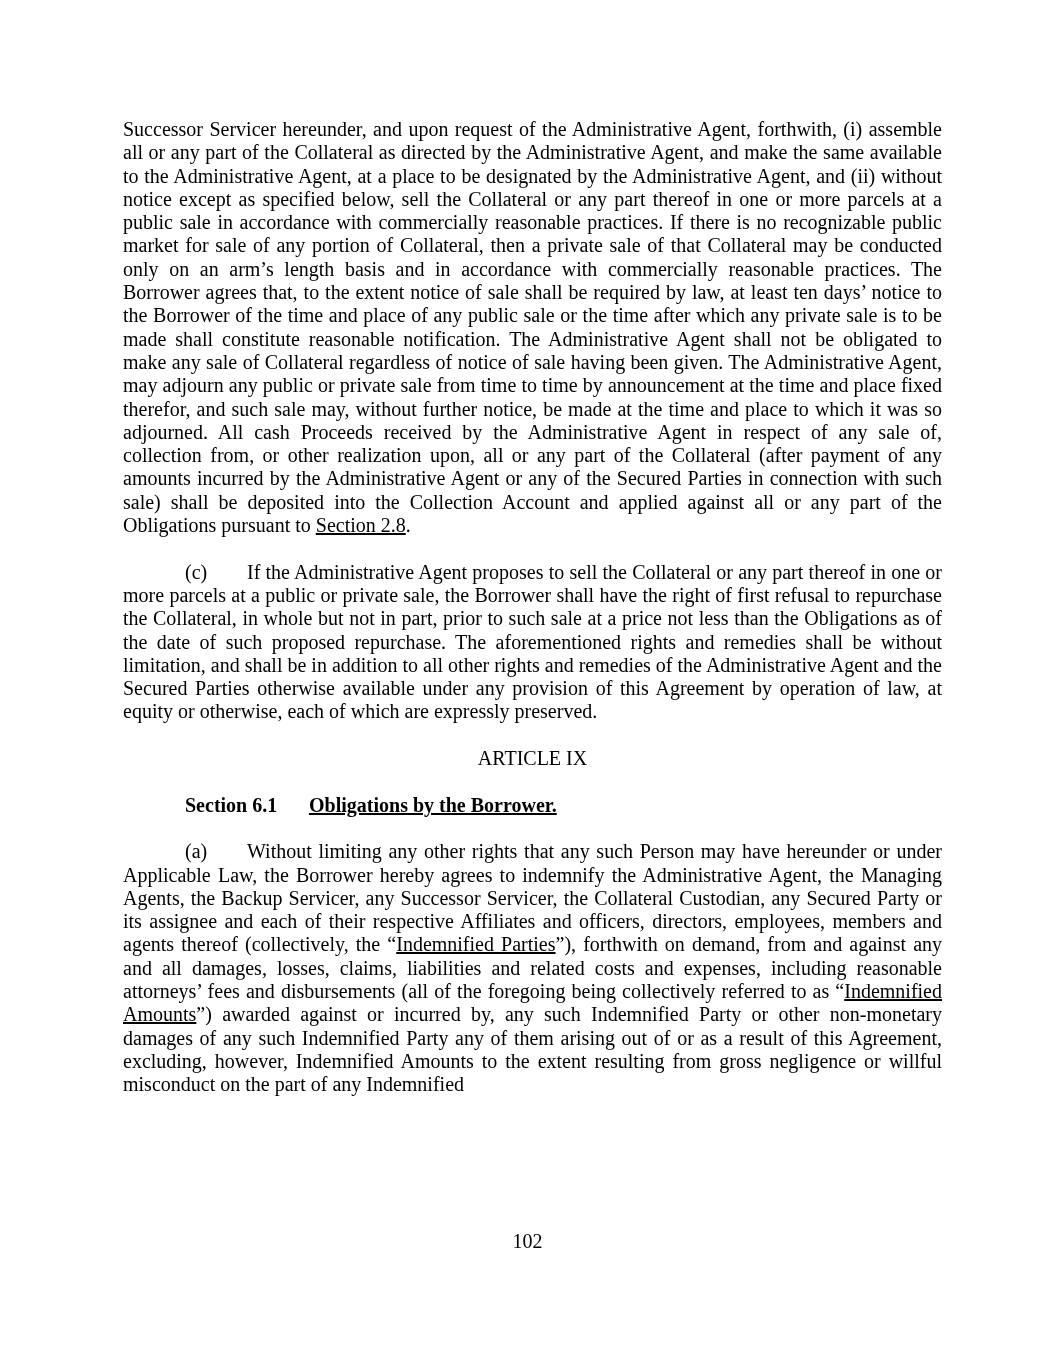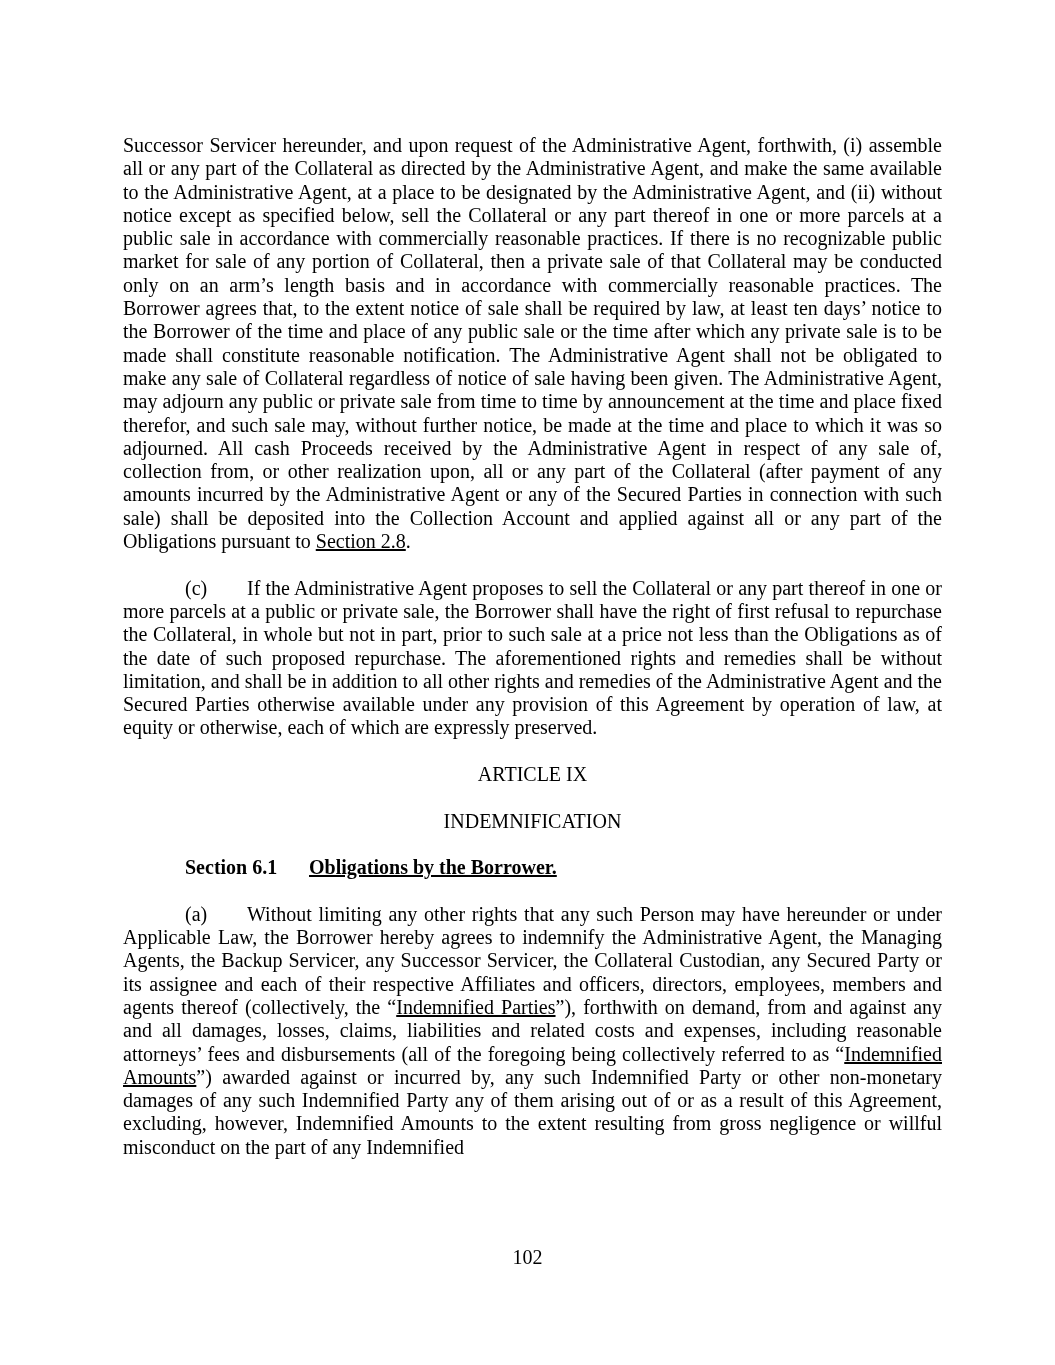--- a/index.html
+++ b/index.html
@@ -10,21 +10,20 @@
     position: relative;
     overflow: hidden;
     font-family: "Liberation Serif", "DejaVu Serif", serif;
     color: #000000;
   }
   .page {
     position: absolute;
     inset: 0;
     padding: 118px 113px 0 123px;
     background: #ffffff;
-    margin-top: 16px;
   }
   .para {
     font-size: 20px;
     line-height: 23.3px;
     text-align: justify;
     margin-bottom: 23.3px;
   }
   .para.indent { text-indent: 62px; }
   .label {
     display: inline-block;
@@ -56,21 +55,20 @@
 
 <div class="page">
   <main>
 
     <p class="para"><span>Successor Servicer hereunder, and upon request of the Administrative Agent, forthwith, (i) assemble all or any part of the Collateral as directed by the Administrative Agent, and make the same available to the Administrative Agent, at a place to be designated by the Administrative Agent, and (ii) without notice except as specified below, sell the Collateral or any part thereof in one or more parcels at a public sale in accordance with commercially reasonable practices.  If there is no recognizable public market for sale of any portion of Collateral, then a private sale of that Collateral may be conducted only on an arm’s length basis and in accordance with commercially reasonable practices.  The Borrower agrees that, to the extent notice of sale shall be required by law, at least ten days’ notice to the Borrower of the time and place of any public sale or the time after which any private sale is to be made shall constitute reasonable notification.  The Administrative Agent shall not be obligated to make any sale of Collateral regardless of notice of sale having been given.  The Administrative Agent, may adjourn any public or private sale from time to time by announcement at the time and place fixed therefor, and such sale may, without further notice, be made at the time and place to which it was so adjourned.  All cash Proceeds received by the Administrative Agent in respect of any sale of, collection from, or other realization upon, all or any part of the Collateral (after payment of any amounts incurred by the Administrative Agent or any of the Secured Parties in connection with such sale) shall be deposited into the Collection Account and applied against all or any part of the Obligations pursuant to </span><span class="underline">Section 2.8</span><span>.</span></p>
 
     <p class="para indent"><span class="label">(c)</span><span>If the Administrative Agent proposes to sell the Collateral or any part thereof in one or more parcels at a public or private sale, the Borrower shall have the right of first refusal to repurchase the Collateral, in whole but not in part, prior to such sale at a price not less than the Obligations as of the date of such proposed repurchase.  The aforementioned rights and remedies shall be without limitation, and shall be in addition to all other rights and remedies of the Administrative Agent and the Secured Parties otherwise available under any provision of this Agreement by operation of law, at equity or otherwise, each of which are expressly preserved.</span></p>
 
     <h2 class="heading">ARTICLE IX</h2>
 
-    <h2 class="heading">INDEMNIFICATION</h2>
 
     <p class="para indent"><span class="label wide bold">Section 6.1</span><span class="bold underline">Obligations by the Borrower.</span></p>
 
     <p class="para indent"><span class="label">(a)</span><span>Without limiting any other rights that any such Person may have hereunder or under Applicable Law, the Borrower hereby agrees to indemnify the Administrative Agent, the Managing Agents, the Backup Servicer, any Successor Servicer, the Collateral Custodian, any Secured Party or its assignee and each of their respective Affiliates and officers, directors, employees, members and agents thereof (collectively, the “</span><span class="underline">Indemnified Parties</span><span>”), forthwith on demand, from and against any and all damages, losses, claims, liabilities and related costs and expenses, including reasonable attorneys’ fees and disbursements (all of the foregoing being collectively referred to as “</span><span class="underline">Indemnified Amounts</span><span>”) awarded against or incurred by, any such Indemnified Party or other non-monetary damages of any such Indemnified Party any of them arising out of or as a result of this Agreement, excluding, however, Indemnified Amounts to the extent resulting from gross negligence or willful misconduct on the part of any Indemnified</span></p>
 
   </main>
 
   <footer class="footer">102</footer>
 </div>
 

